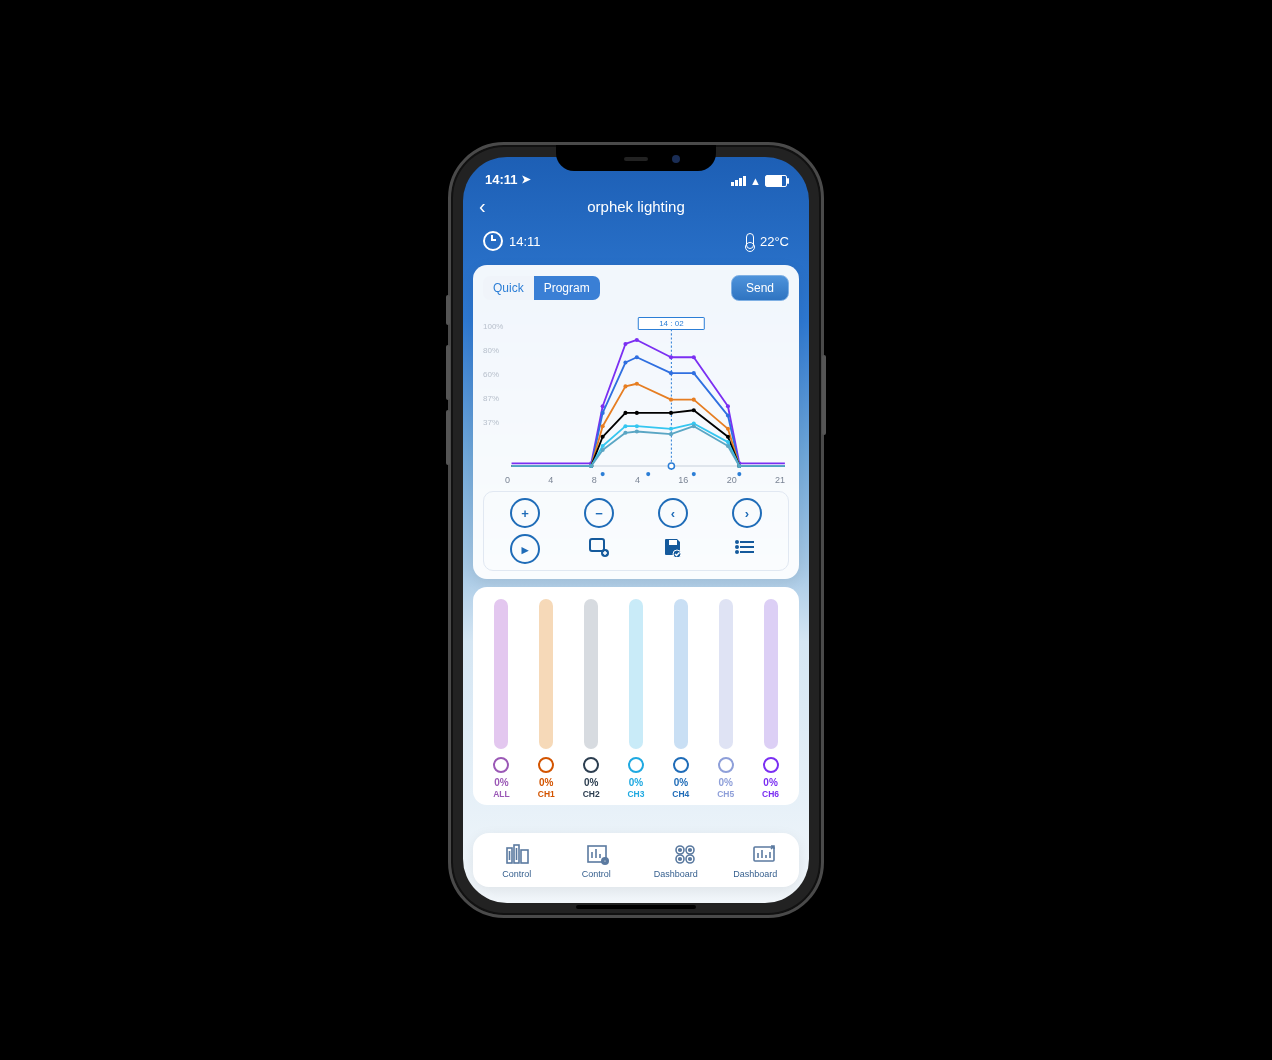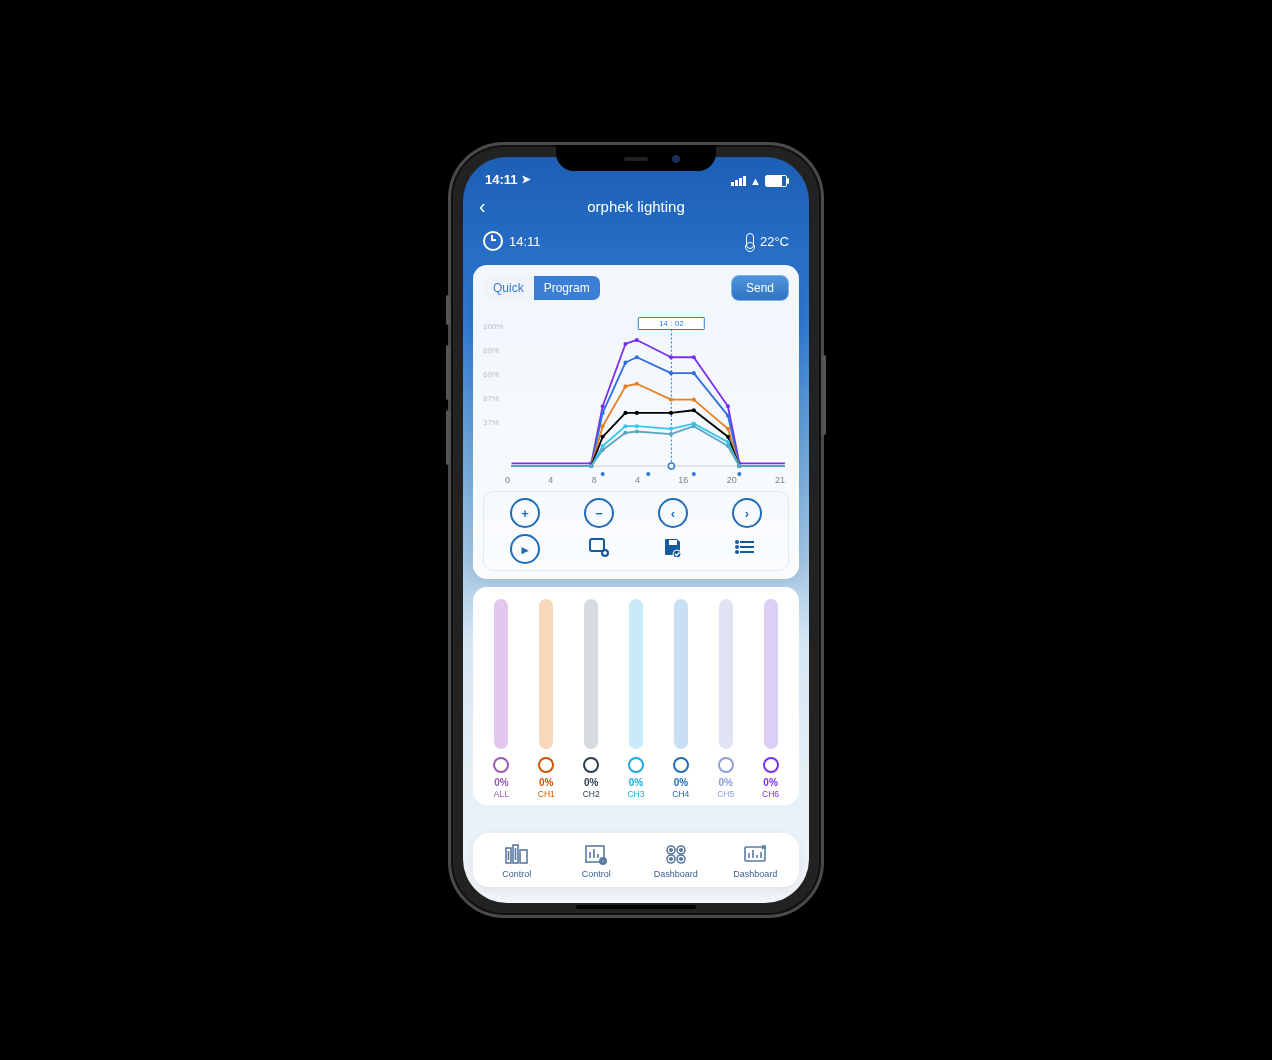--- a/index.html
+++ b/index.html
@@ -61,24 +61,24 @@
   .tool.nobord{border:none;color:#155a9c;font-size:18px}
   .tool .brst{display:flex;flex-direction:column;gap:3px}
   .tool .brst i{display:block;width:14px;height:2px;background:#155a9c;position:relative}
   .tool .brst i::before{content:"";position:absolute;left:-5px;top:-1px;width:4px;height:4px;background:#155a9c;border-radius:50%}
   
   .sliders{background:#fff;margin:8px 10px 0;border-radius:14px;padding:12px 8px 6px;display:grid;grid-template-columns:repeat(7,1fr);justify-items:center;gap:4px}
   .slider{display:flex;flex-direction:column;align-items:center}
   .track{width:14px;height:150px;border-radius:8px}
   .hcirc{width:12px;height:12px;border-radius:50%;margin-top:8px}
   .pct{font-size:10px;font-weight:600;margin-top:4px}
-  .chlbl{font-size:8.5px;font-weight:400;margin-top:1px}
+  .chlbl{font-size:8.5px;font-weight:700;margin-top:1px}
   
   .bottom{background:#fff;margin:10px 10px 16px;border-radius:16px;padding:10px 4px 8px;display:grid;grid-template-columns:repeat(4,1fr);justify-items:center;box-shadow:0 4px 14px rgba(0,0,0,.08)}
-  .navitem{display:flex;flex-direction:column;align-items:center;gap:4px}
+  .navitem{display:flex;flex-direction:column;align-items:flex-end;gap:4px}
   .navitem .ic{width:26px;height:22px;color:#5b7aa0}
   .navitem .lbl{font-size:9px;color:#355f8e;font-weight:500}
   .fill-rest{flex:1}
 </style>
 </head>
 <body>
 
 <div class="stage">
   <div class="phone">
     <span class="sbtn vol1"></span>

